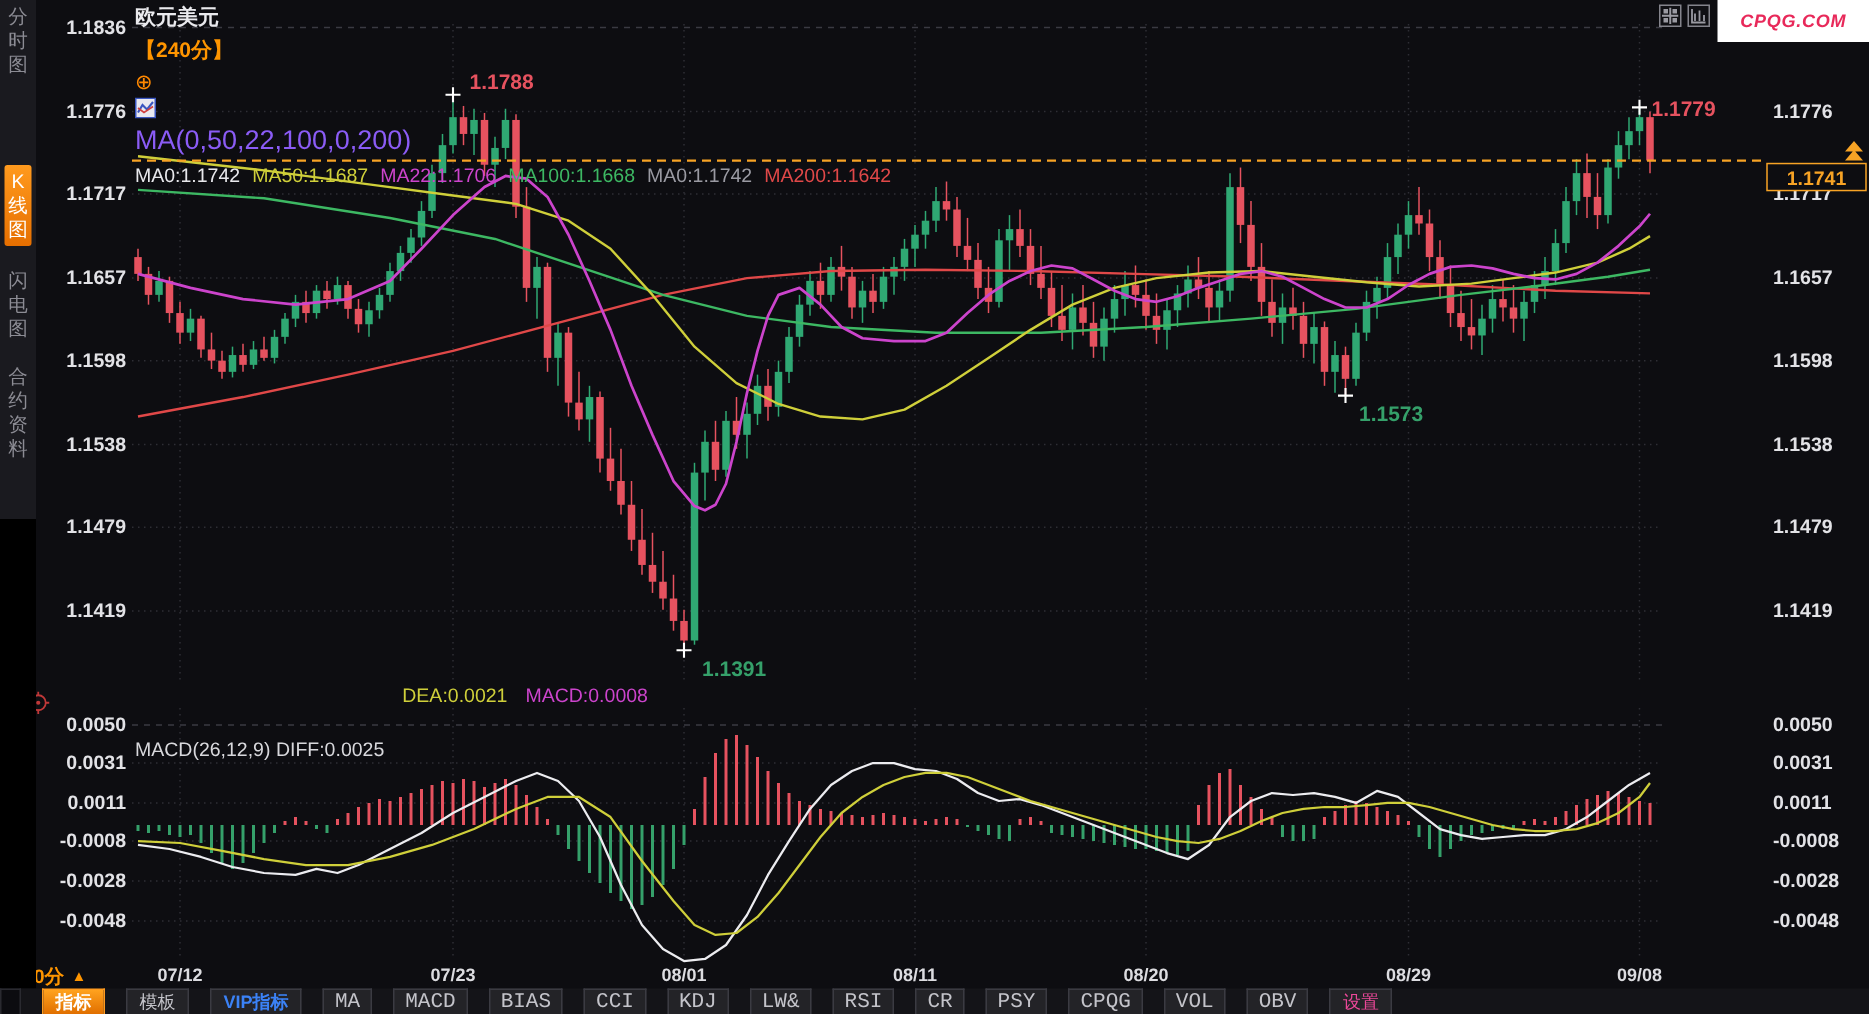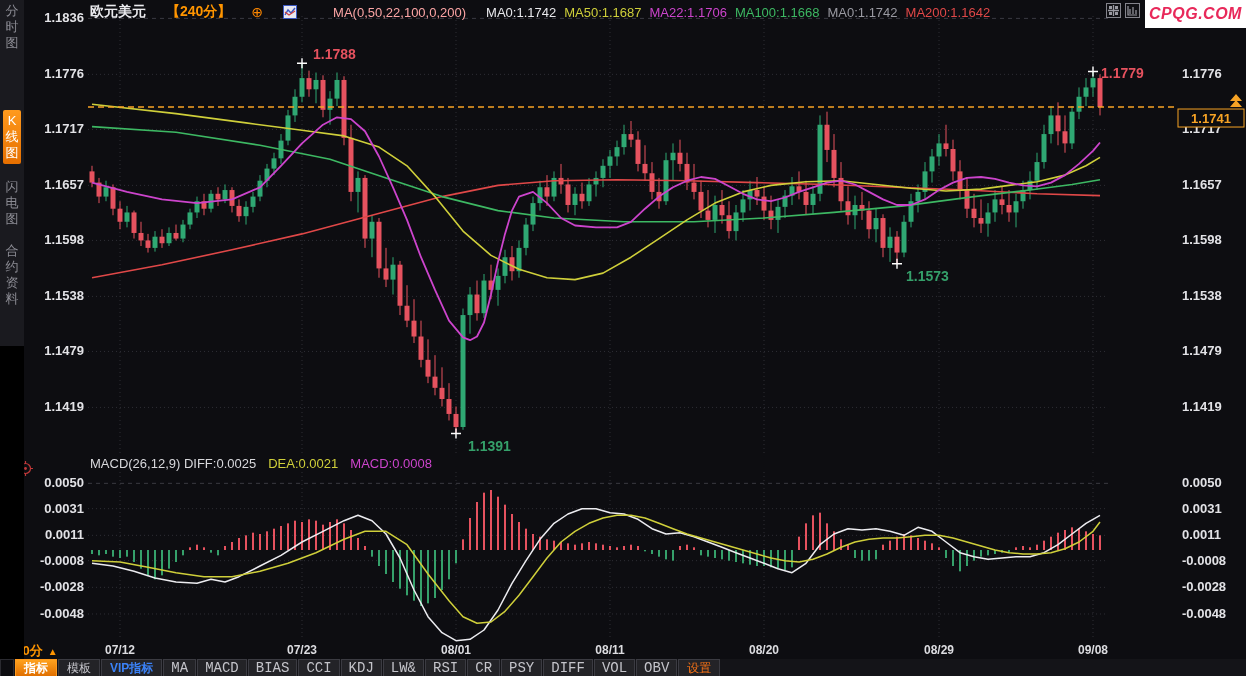--- a/index.html
+++ b/index.html
@@ -9,48 +9,48 @@
   
   .sidebar{position:absolute;left:0;top:0;width:24px;height:659px;background:#000;z-index:5;}
   .side-top{background:#1a1a1f;display:flex;flex-direction:column;align-items:center;padding:0 0 36px 0;}
   .side-item{width:18px;font-size:13px;line-height:16px;color:#8c8c94;text-align:center;word-break:break-all;padding:3px 0;cursor:pointer;}
   .side-item.active{background:linear-gradient(180deg,#ff9a1e,#e66f00);color:#fff;border-radius:2px;}
   .side-item:nth-child(2){margin-top:56px;}
   .side-item:nth-child(3){margin-top:12px;}
   .side-item:nth-child(4){margin-top:10px;}
 
   
-  .chart-header{position:absolute;left:90px;top:3px;display:flex;align-items:center;gap:20px;font-size:14px;z-index:4;white-space:nowrap;}
+  .chart-header{position:absolute;left:90px;top:3px;display:flex;gap:4px;font-size:14px;z-index:4;white-space:nowrap;flex-direction:column;}
   .sym{color:#eaeaee;font-weight:700;}
   .period{color:#ff9500;font-weight:700;}
   .plus{color:#ff8800;font-size:14px;line-height:14px;cursor:pointer;}
   .cticon{display:inline-flex;cursor:pointer;}
-  .maf{color:#fca5a5;font-size:13px;margin-left:16px;}
+  .maf{color:#8b5cf6;font-size:18px;}
   .mav{font-size:13px;margin-right:2px;}
 
   .win-icons{position:absolute;top:3px;right:106px;display:flex;gap:4px;z-index:6;}
   .wicon{width:15px;height:15px;border:1px solid #84848c;box-sizing:border-box;display:flex;align-items:center;justify-content:center;cursor:pointer;background:#101014;}
 
-  .logo{position:absolute;top:0;right:0;width:101px;height:28px;background:#ffffff;color:#e8295a;font-style:italic;font-weight:700;font-size:16px;display:flex;align-items:center;justify-content:center;z-index:6;letter-spacing:.5px;}
+  .logo{position:absolute;top:0;right:0;width:101px;height:28px;background:#ffffff;color:#e8295a;font-style:italic;font-weight:700;font-size:12px;display:flex;align-items:center;justify-content:center;z-index:6;letter-spacing:.5px;}
 
   svg#plot{position:absolute;left:0;top:0;z-index:1;}
 
   .macd-header{position:absolute;left:90px;top:456px;font-size:13px;display:flex;gap:12px;z-index:4;white-space:nowrap;}
   .macd-icon{position:absolute;left:18px;top:461px;z-index:4;}
 
   .period-bl{position:absolute;left:8px;top:642px;color:#ff9500;font-weight:700;font-size:13px;z-index:4;display:flex;gap:5px;align-items:center;cursor:pointer;}
   .period-bl .tri{font-size:10px;}
   .watermark{position:absolute;right:5px;top:626px;font-size:30px;color:#c2c2ca;z-index:3;font-family:"DejaVu Sans",sans-serif;letter-spacing:1px;}
 
-  footer.toolbar{position:absolute;left:0;bottom:0;height:17px;width:1246px;background:#141418;display:flex;gap:1px;align-items:stretch;z-index:7;}
+  footer.toolbar{position:absolute;left:0;bottom:0;height:17px;width:1246px;background:#141418;display:flex;gap:14px;align-items:stretch;z-index:7;}
   .tb{font-size:12px;padding:0 8px;display:flex;align-items:center;background:#232327;border:1px solid #3b3b42;border-bottom:none;color:#c4c4ca;cursor:pointer;box-sizing:border-box;}
   .tb.mono{font-family:Liberation Mono, monospace;font-size:14px;padding:0 7px;}
   .tb.active{background:linear-gradient(180deg,#ffa21e,#e06f00);color:#fff;font-weight:700;border-color:#ff9a1e;}
   .tb.vip{color:#3b82f6;font-weight:700;}
-  .tb.dim{color:#f97316;}
+  .tb.dim{color:#ec4899;}
   .tb.corner{width:14px;padding:0;background:#0c0c10;border-color:#2a2a30;}
 </style>
 </head>
 <body>
 
 <div class="app">
 
   <aside class="sidebar">
     <div class="side-top">
       <div class="side-item">分时图</div>
@@ -627,21 +627,21 @@
 
   <span class="macd-icon">
     <svg width="15" height="15" viewBox="0 0 15 15">
         <circle cx="7.5" cy="7.5" r="5" fill="none" stroke="#c03838" stroke-width="1.2"></circle>
         <circle cx="7.5" cy="7.5" r="1.4" fill="#c03838"></circle>
         <path d="M7.5 0v3M7.5 12v3M0 7.5h3M12 7.5h3" stroke="#c03838" stroke-width="1.2"></path>
       </svg>
   </span>
 
   <div class="macd-header">
-    <span id="macdDiff" style="color: rgb(216, 216, 220);">MACD(26,12,9) DIFF:0.0025</span>
+    <span id="macdDiff" style="color: rgb(216, 216, 220); margin-top: 36px;">MACD(26,12,9) DIFF:0.0025</span>
     <span id="macdDea" style="color: rgb(207, 207, 58);">DEA:0.0021</span>
     <span id="macdVal" style="color: rgb(204, 68, 204);">MACD:0.0008</span>
   </div>
 
   <div class="period-bl">
     <span>240分</span>
     <span class="tri">▲</span>
   </div>
 
 
@@ -652,18 +652,18 @@
       <span class="tb vip">VIP指标</span>
       <span class="tb mono">MA</span>
       <span class="tb mono">MACD</span>
       <span class="tb mono">BIAS</span>
       <span class="tb mono">CCI</span>
       <span class="tb mono">KDJ</span>
       <span class="tb mono">LW&amp;</span>
       <span class="tb mono">RSI</span>
       <span class="tb mono">CR</span>
       <span class="tb mono">PSY</span>
-      <span class="tb mono">DIFF</span>
+      <span class="tb mono">CPQG</span>
       <span class="tb mono">VOL</span>
       <span class="tb mono">OBV</span>
       <span class="tb dim">设置</span>
     </footer>
 </div>
 
 </body></html>

